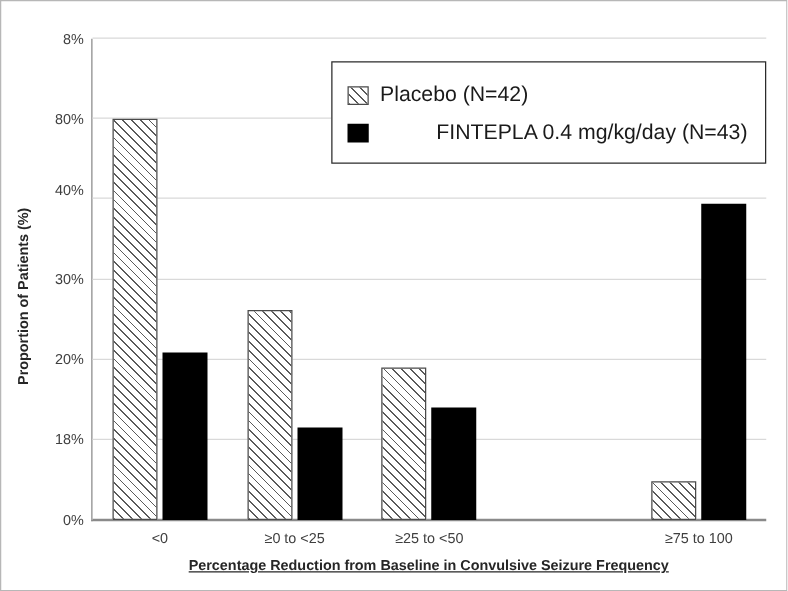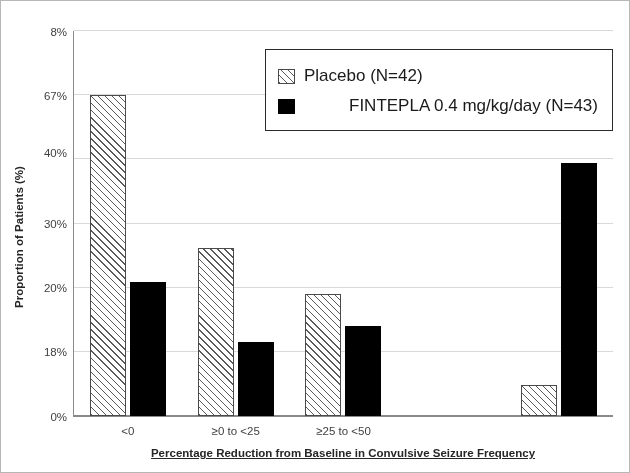--- a/index.html
+++ b/index.html
@@ -167,41 +167,42 @@
       <div class="ytick" style="bottom: -0.5px; position: absolute; right: 100%; transform: translateY(50%);">0%</div>
       <div class="gridline" style="bottom: 64.1667px;"></div>
       <div class="ytick" style="bottom: 63.6667px; position: absolute; right: 100%; transform: translateY(50%);">18%</div>
       <div class="gridline" style="bottom: 128.333px;"></div>
       <div class="ytick" style="bottom: 127.833px; position: absolute; right: 100%; transform: translateY(50%);">20%</div>
       <div class="gridline" style="bottom: 192.5px;"></div>
       <div class="ytick" style="bottom: 192px; position: absolute; right: 100%; transform: translateY(50%);">30%</div>
       <div class="gridline" style="bottom: 256.667px;"></div>
       <div class="ytick" style="bottom: 263px; position: absolute; right: 100%; transform: translateY(50%);">40%</div>
       <div class="gridline" style="bottom: 320.833px;"></div>
-      <div class="ytick" style="bottom: 320.333px; position: absolute; right: 100%; transform: translateY(50%);">67%</div>
+      <div class="ytick" style="bottom: 320.333px; position: absolute; right: 100%; transform: translateY(50%);">80%</div>
       <div class="gridline" style="bottom: 385px;"></div>
       <div class="ytick" style="bottom: 384.5px; position: absolute; right: 100%; transform: translateY(50%);">8%</div>
       <div class="cat-group" style="left: 0px; width: 107.8px;">
         <div class="bar placebo" style="left: 15.9px; width: 36px; height: 320.833px;"></div>
         <div class="bar drug" style="left: 55.9px; width: 36px; height: 134.108px;"></div>
         <div class="xtick" style="left: 0px; width: 107.8px;">&lt;0</div>
       </div>
       <div class="cat-group" style="left: 107.8px; width: 107.8px;">
         <div class="bar placebo" style="left: 15.9px; width: 36px; height: 168.117px;"></div>
         <div class="bar drug" style="left: 55.9px; width: 36px; height: 74.4333px;"></div>
         <div class="xtick" style="left: 0px; width: 107.8px;">≥0 to &lt;25</div>
       </div>
       <div class="cat-group" style="left: 215.6px; width: 107.8px;">
         <div class="bar placebo" style="left: 15.9px; width: 36px; height: 121.917px;"></div>
         <div class="bar drug" style="left: 55.9px; width: 36px; height: 89.8333px;"></div>
         <div class="xtick" style="left: 0px; width: 107.8px;">≥25 to &lt;50</div>
       </div>
       <div class="cat-group" style="left: 431.2px; width: 107.8px;">
         <div class="bar placebo" style="left: 15.9px; width: 36px; height: 30.8px;"></div>
         <div class="bar drug" style="left: 55.9px; width: 36px; height: 253.458px;"></div>
+        <div class="xtick" style="left: 0px; width: 107.8px;">≥75 to 100</div>
       </div>
     </div>
 
   <div id="xlabel">Percentage Reduction from Baseline in Convulsive Seizure Frequency</div>
 
   <div id="legend">
     <div class="legend-row">
       <span class="swatch placebo"></span>
       <span class="legend-label">Placebo (N=42)</span>
     </div>

